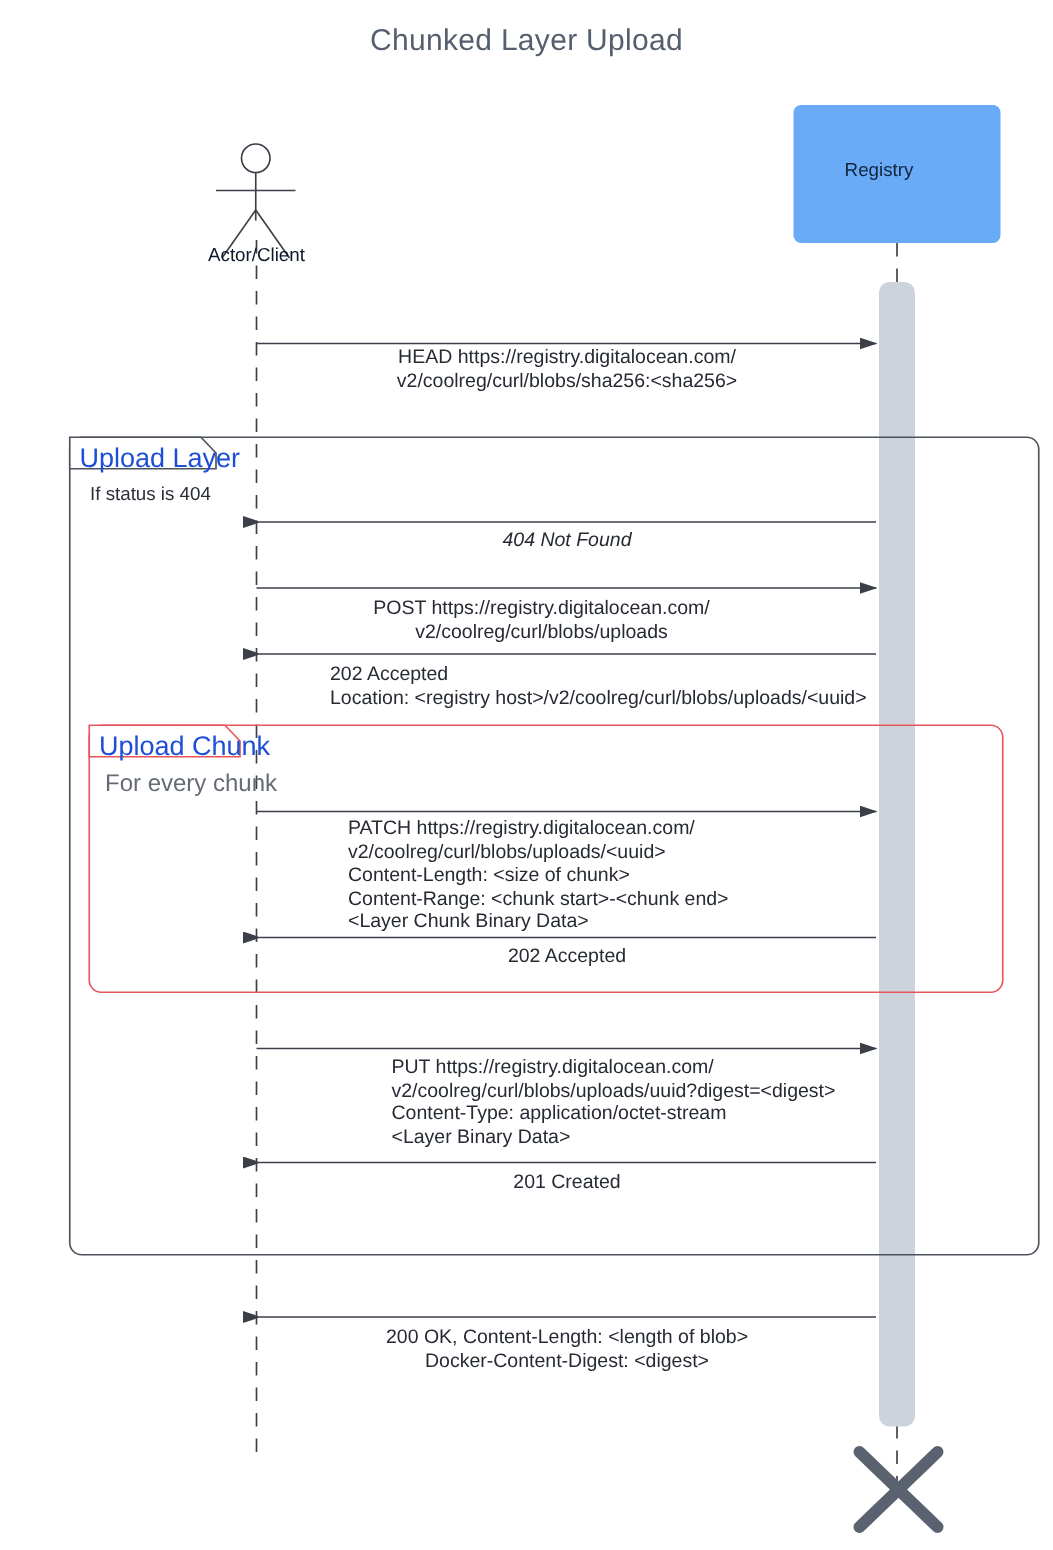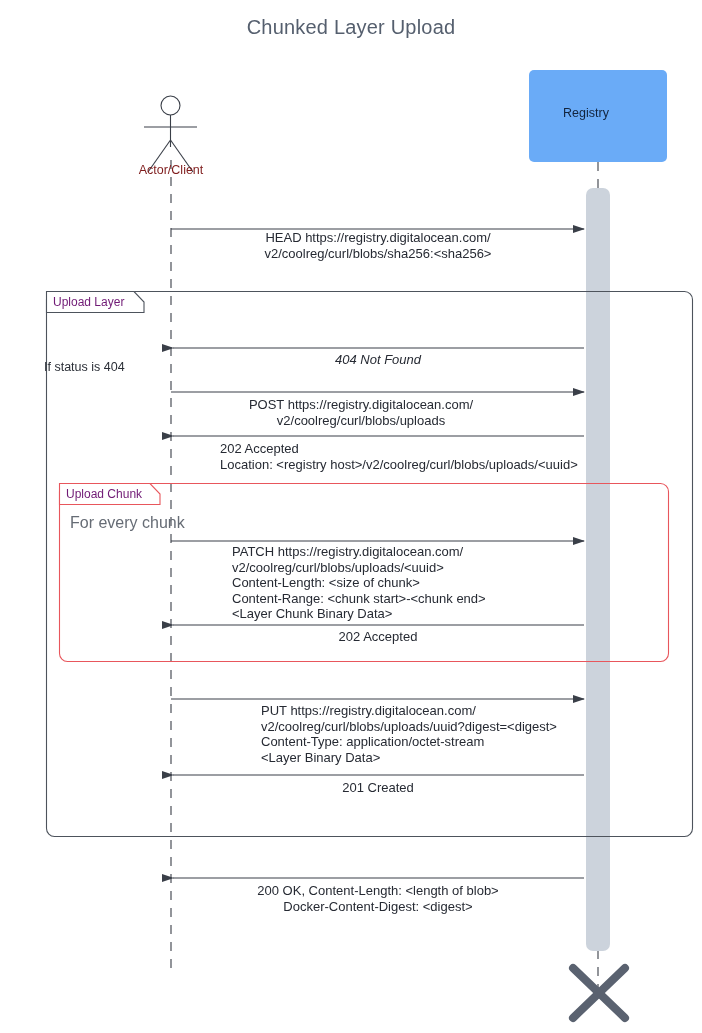--- a/index.html
+++ b/index.html
@@ -45,35 +45,35 @@
   .lbl-left {
     text-align: left;
   }
   .actor-label {
     position: absolute;
     left: 121px;
     top: 163px;
     width: 100px;
     text-align: center;
     font-size: 12.5px;
-    color: #7f1d1d;
+    color: #0f172a;
   }
   .registry-label {
     position: absolute;
     left: 529px;
     top: 106px;
     width: 114px;
     text-align: center;
     font-size: 12.5px;
     color: #12243e;
   }
   .frag-label {
     position: absolute;
-    font-size: 12px;
-    color: #701a75;
+    font-size: 18px;
+    color: #1d4ed8;
     white-space: pre;
   }
   .frag-guard {
     position: absolute;
     font-size: 12.5px;
     color: #2b2f37;
     white-space: pre;
   }
   .frag-guard-red {
     position: absolute;
@@ -147,21 +147,21 @@
 
     <line x1="584" y1="775" x2="173" y2="775" stroke="#3a3f48" stroke-width="1.1" marker-end="url(#arrL)"></line>
 
     <line x1="584" y1="878" x2="173" y2="878" stroke="#3a3f48" stroke-width="1.1" marker-end="url(#arrL)"></line>
   </svg>
 
   <div class="actor-label">Actor/Client</div>
   <div class="registry-label">Registry</div>
 
   <div class="frag-label" style="left:53px; top:295px;">Upload Layer</div>
-  <div class="frag-guard" style="left:44px; top:322px;margin-top:38px;">If status is 404</div>
+  <div class="frag-guard" style="left:60px; top:322px;">If status is 404</div>
 
   <div class="frag-label" style="left:66px; top:487px;">Upload Chunk</div>
   <div class="frag-guard-red" style="left:70px; top:514px;">For every chunk</div>
 
   <div class="lbl lbl-center" style="left:171px; top:230px; width:414px;">HEAD https://registry.digitalocean.com/<br>v2/coolreg/curl/blobs/sha256:&lt;sha256&gt;</div>
 
   <div class="lbl lbl-center" style="left:171px; top:352px; width:414px;font-style:italic;">404 Not Found</div>
 
   <div class="lbl lbl-center" style="left:154px; top:397px; width:414px;">POST https://registry.digitalocean.com/<br>v2/coolreg/curl/blobs/uploads</div>
 

